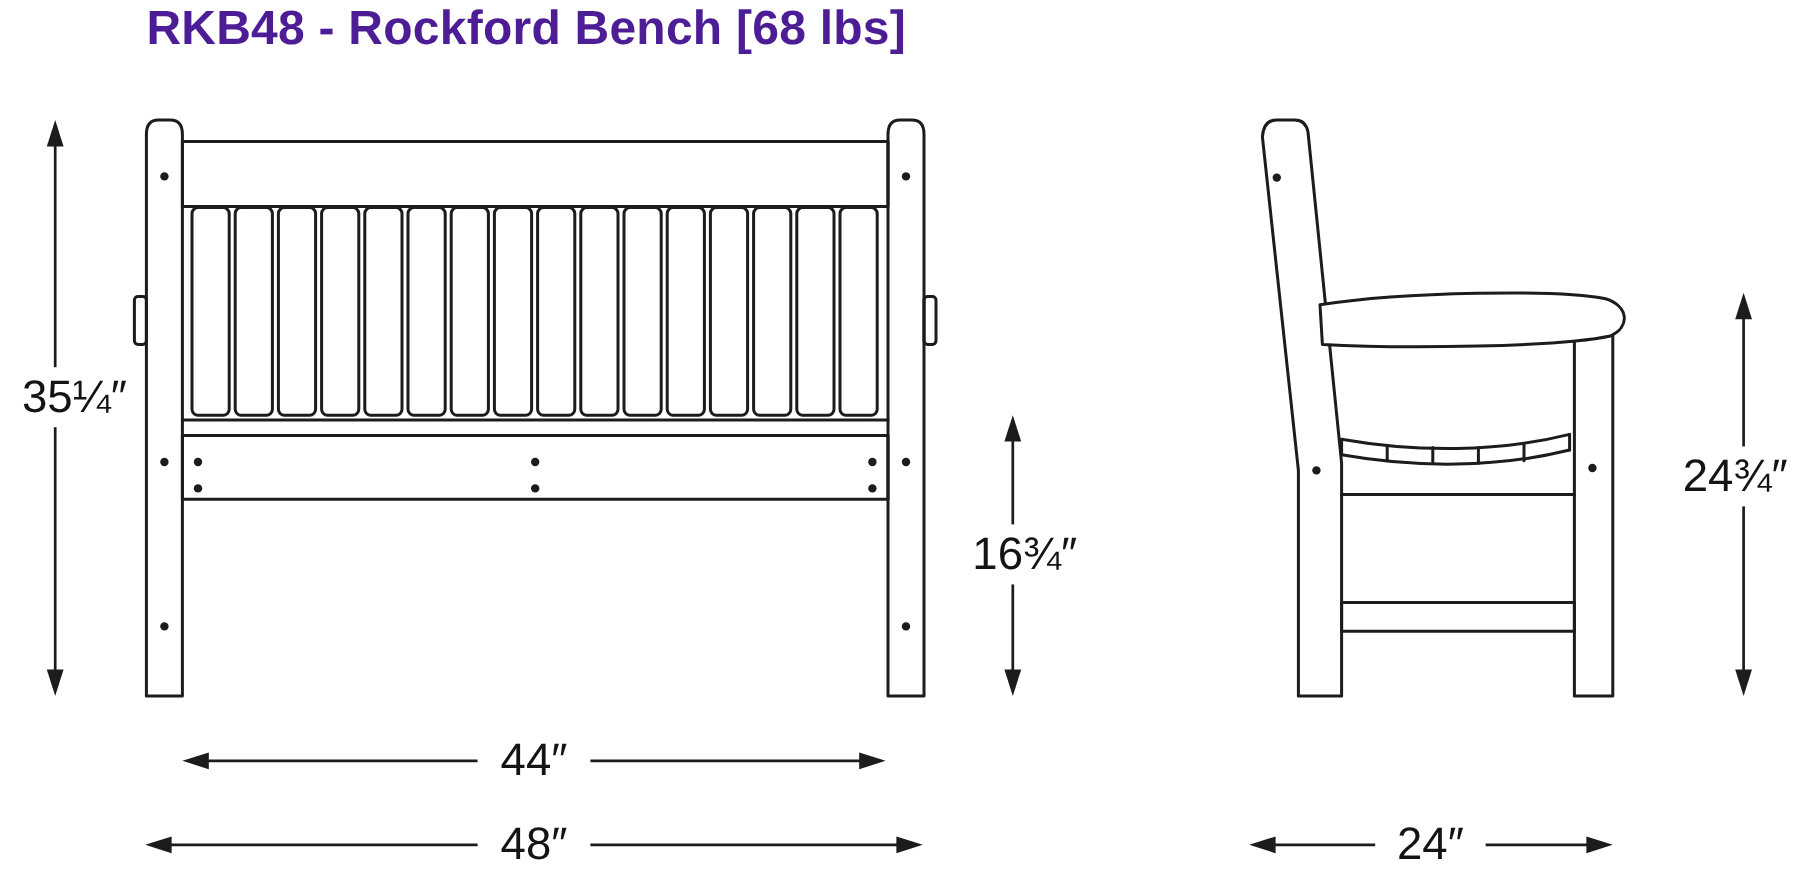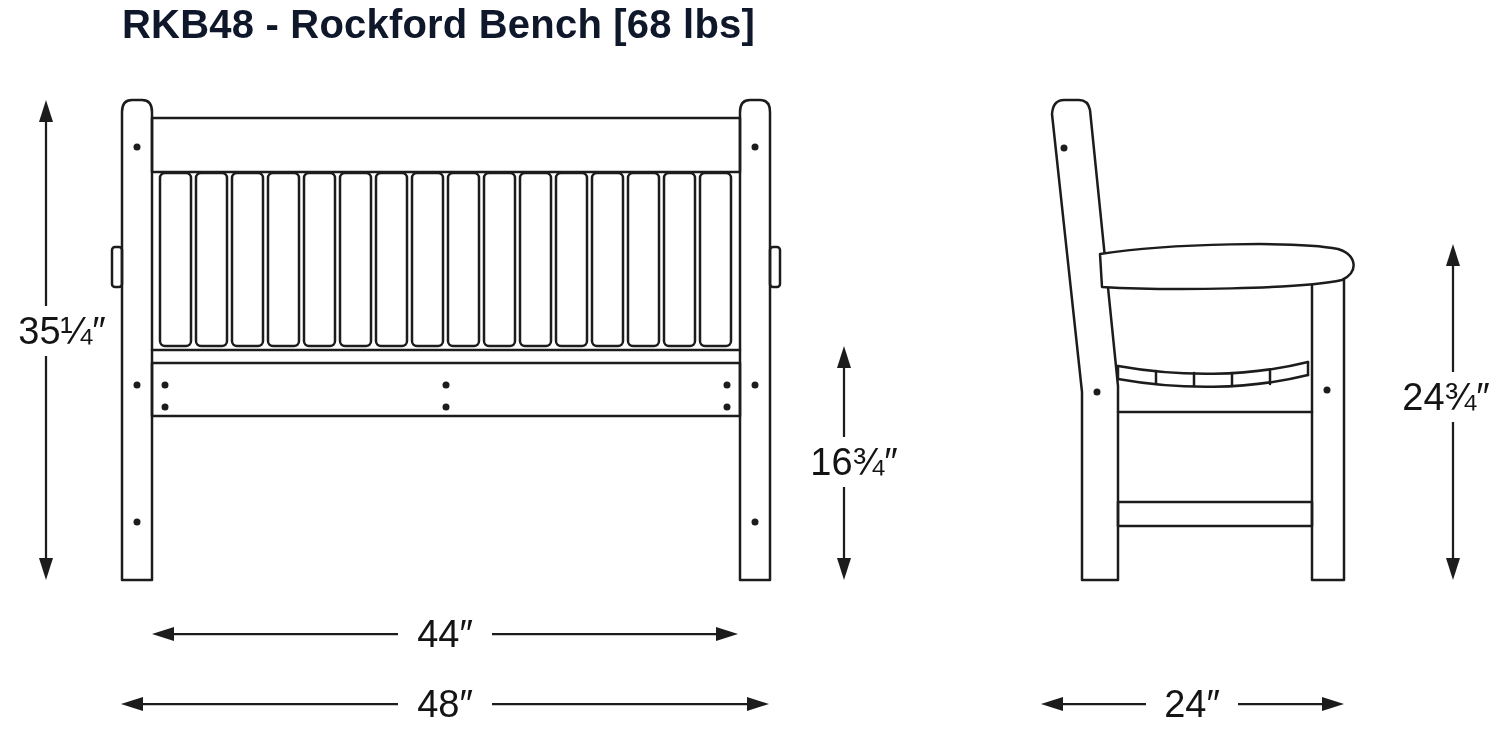--- a/index.html
+++ b/index.html
@@ -1,18 +1,18 @@
 <!DOCTYPE html>
 <html><head>
 <meta charset="utf-8">
 <style>
   html,body{margin:0;padding:0;background:#ffffff;}
   .canvas{position:relative;width:1500px;height:734px;background:#ffffff;overflow:hidden;
           font-family:"Liberation Sans",sans-serif;}
-  .title{position:absolute;left:122px;top:2px;font-size:40px;font-weight:700;color:#0f172a;
+  .title{position:absolute;left:122px;top:2px;font-size:40px;font-weight:700;color:#4c1d95;
          letter-spacing:.2px;font-family:"Liberation Sans",sans-serif;}
   svg.diagram{position:absolute;left:0;top:0;width:1500px;height:734px;}
   .stroke path,.stroke rect,.stroke line{fill:none;stroke:#1c1c1c;stroke-width:2.5;
          stroke-linejoin:round;stroke-linecap:round;}
   .stroke .filled{fill:#ffffff;}
   .stroke circle{fill:#1c1c1c;stroke:none;}
   .dim line{stroke:#1c1c1c;stroke-width:2.25;}
   .dim polygon{fill:#1c1c1c;stroke:none;}
   .dim .label-bg{fill:#ffffff;stroke:none;}
   .dim text{font-size:38px;fill:#141414;text-anchor:middle;dominant-baseline:central;

